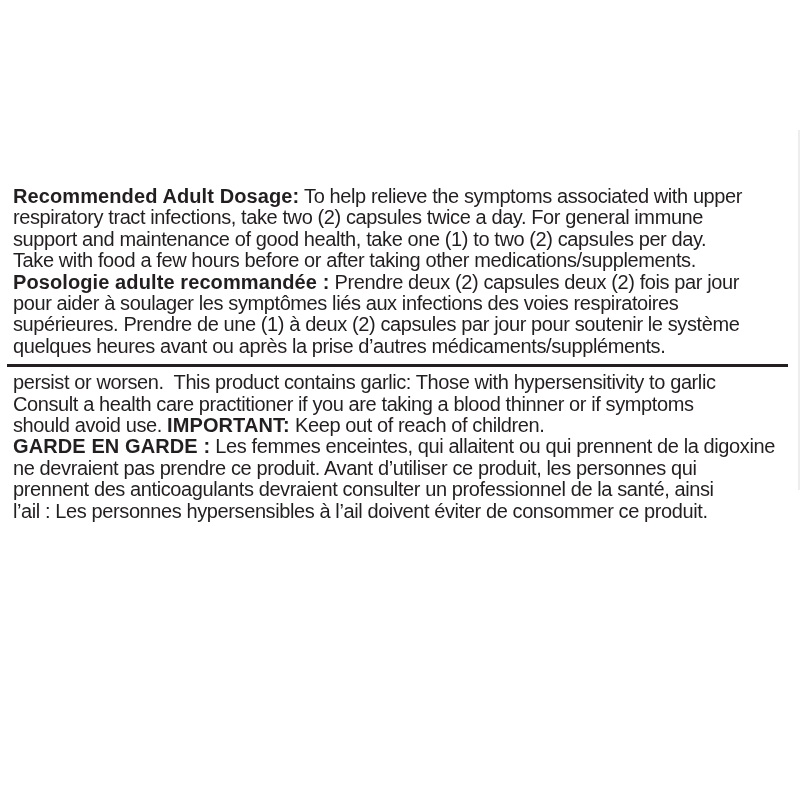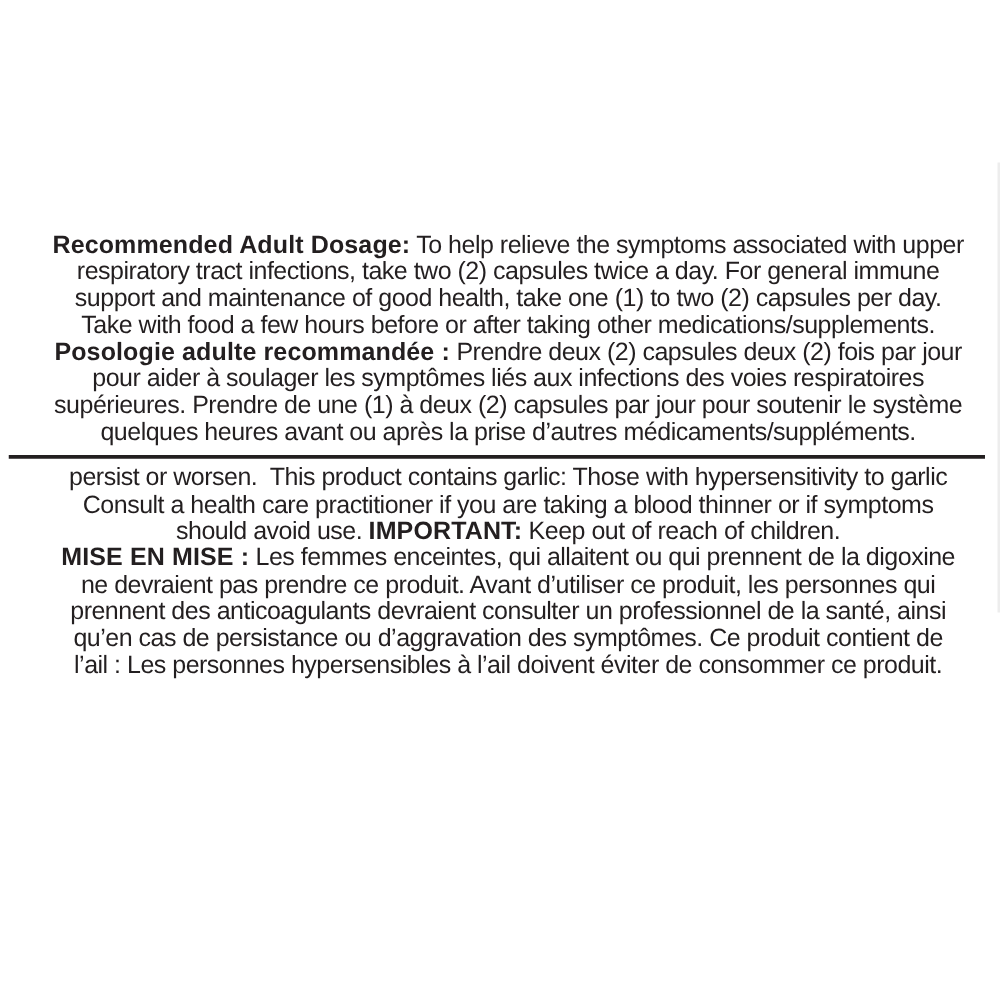--- a/index.html
+++ b/index.html
@@ -13,21 +13,20 @@
     color: #231f20;
     font-family: "Liberation Sans", "DejaVu Sans", sans-serif;
     overflow: hidden;
     position: relative;
   }
   .label-panel {
     position: absolute;
     left: 13px;
     top: 186px;
     width: 787px;
-    text-align: center;
   }
   .paragraph {
     margin: 0;
   }
   .line {
     font-size: 20px;
     line-height: 21.4px;
     letter-spacing: -0.4px;
     white-space: pre;
   }
@@ -74,22 +73,21 @@
       </div>
     </section>
   <div class="divider" style="background: rgb(35, 31, 32);"></div>
   <section>
       <div class="paragraph">
         <div class="line"><span class="seg">persist or worsen.  This product contains garlic: Those with hypersensitivity to garlic</span></div>
         <div class="line"><span class="seg">Consult a health care practitioner if you are taking a blood thinner or if symptoms</span></div>
         <div class="line"><span class="seg">should avoid use. </span><span class="seg bold">IMPORTANT:</span><span class="seg"> Keep out of reach of children.</span></div>
       </div>
       <div class="paragraph">
-        <div class="line"><span class="seg bold">MISE EN MISE :</span><span class="seg"> Les femmes enceintes, qui allaitent ou qui prennent de la digoxine</span></div>
+        <div class="line"><span class="seg bold">GARDE EN GARDE :</span><span class="seg"> Les femmes enceintes, qui allaitent ou qui prennent de la digoxine</span></div>
         <div class="line"><span class="seg">ne devraient pas prendre ce produit. Avant d’utiliser ce produit, les personnes qui</span></div>
         <div class="line"><span class="seg">prennent des anticoagulants devraient consulter un professionnel de la santé, ainsi</span></div>
-        <div class="line"><span class="seg">qu’en cas de persistance ou d’aggravation des symptômes. Ce produit contient de</span></div>
         <div class="line"><span class="seg">l’ail : Les personnes hypersensibles à l’ail doivent éviter de consommer ce produit.</span></div>
       </div>
     </section>
 </div>
 
 <div class="edge-artifact" style="background: rgb(237, 237, 237);"></div>
 
 </body></html>

